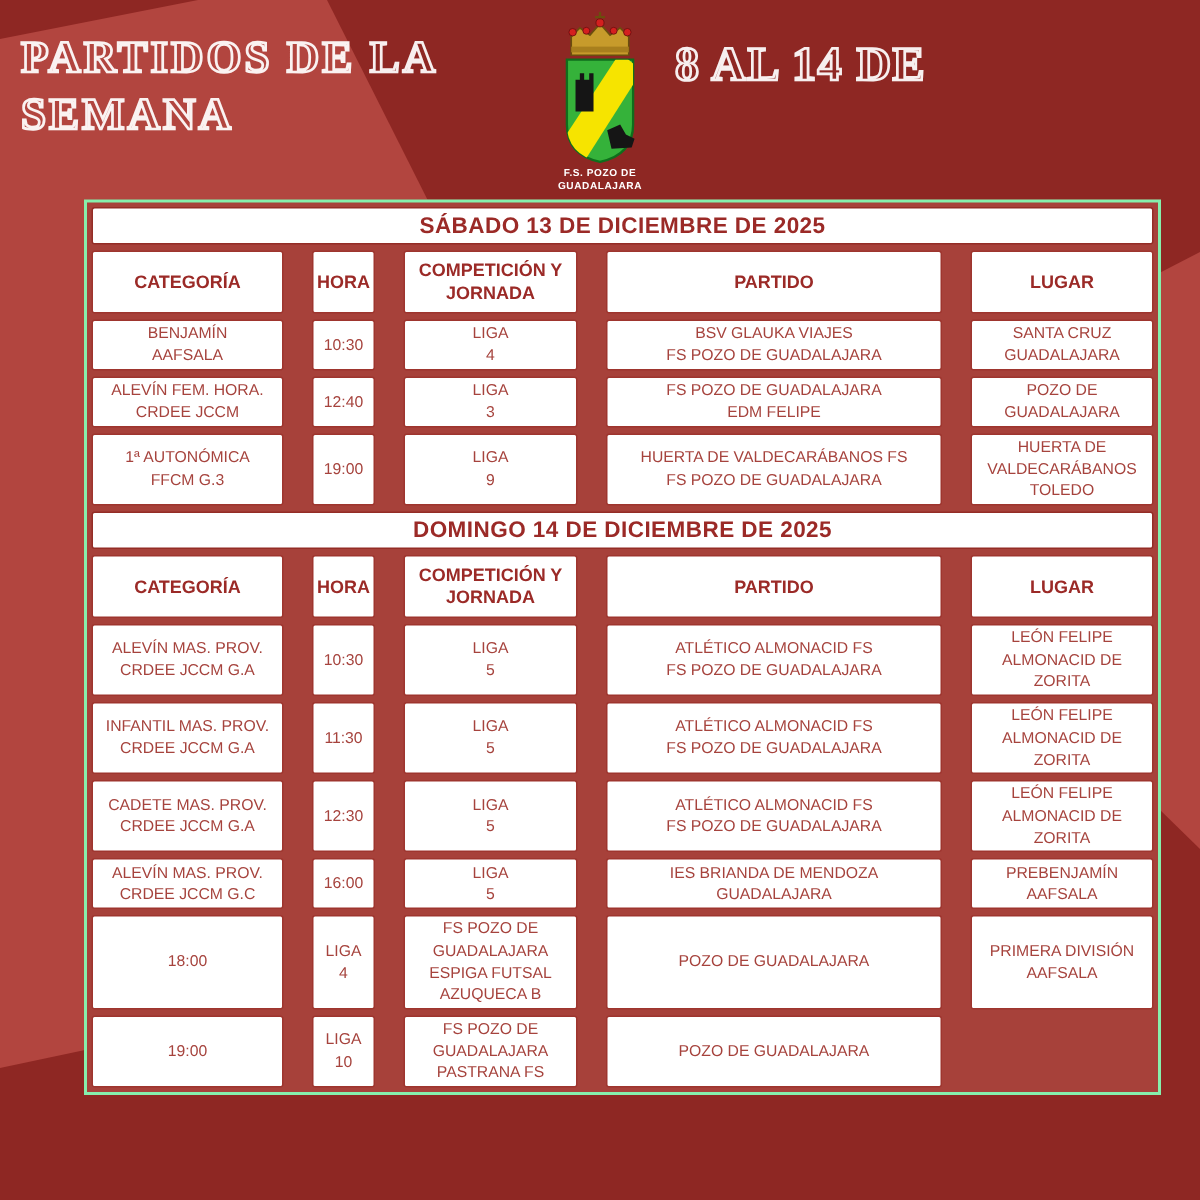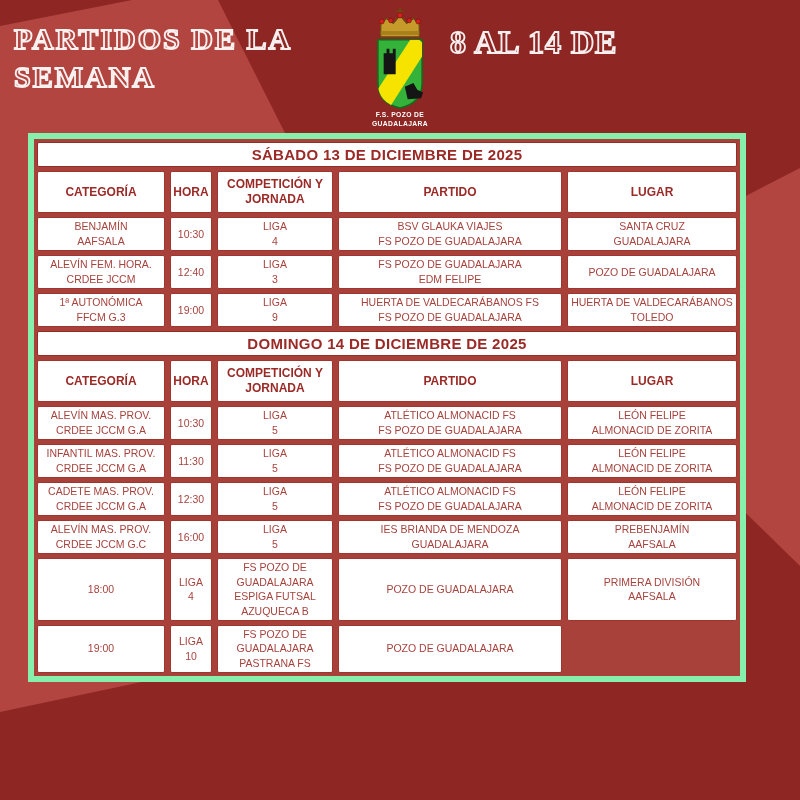--- a/index.html
+++ b/index.html
@@ -24,33 +24,33 @@
     font-weight:bold;color:transparent;
     -webkit-text-stroke:1.8px rgba(255,255,255,.93);
     line-height:1.25;letter-spacing:2px;font-family:Liberation Serif, serif;
   }
   .title-left{left:14px;top:20px;width:340px;font-size:30px;}
   .title-right{right:10px;top:22px;width:340px;font-size:32px;letter-spacing:1px;}
   
   .logo{position:absolute;left:352px;top:8px;width:96px;text-align:center;}
   
   .table-block{
-    position:absolute;left:28px;top:133px;width:718px;box-sizing:border-box;
-    background:#a7413a;border:6px solid #86efac;padding:3px;
+    position:absolute;left:56px;top:133px;width:718px;box-sizing:border-box;
+    background:#a7413a;border:2px solid #86efac;padding:3px;
     display:flex;flex-direction:column;gap:4px;
   }
   .day-section{display:flex;flex-direction:column;gap:4px;}
   .day-header{
     background:#fff;border:1px solid #942d26;border-radius:2px;
     height:23px;display:flex;align-items:center;justify-content:center;
     font-weight:bold;font-size:15px;color:#9b2a27;letter-spacing:.3px;
   }
   .grid{
     display:grid;grid-template-columns:128px 42px 116px 224px 1fr;
-    gap:4px 5px;
+    gap:4px 19px;
   }
   .cell{
     background:#fff;border:1px solid #9e352e;border-radius:2px;
     display:flex;flex-direction:column;align-items:center;justify-content:center;
     text-align:center;color:#a6433d;font-size:10.5px;line-height:1.4;
     min-height:34px;padding:1px 2px;box-sizing:border-box;
   }
   .cell.head{
     min-height:42px;font-weight:bold;font-size:12px;color:#9b2a27;line-height:1.25;
   }

